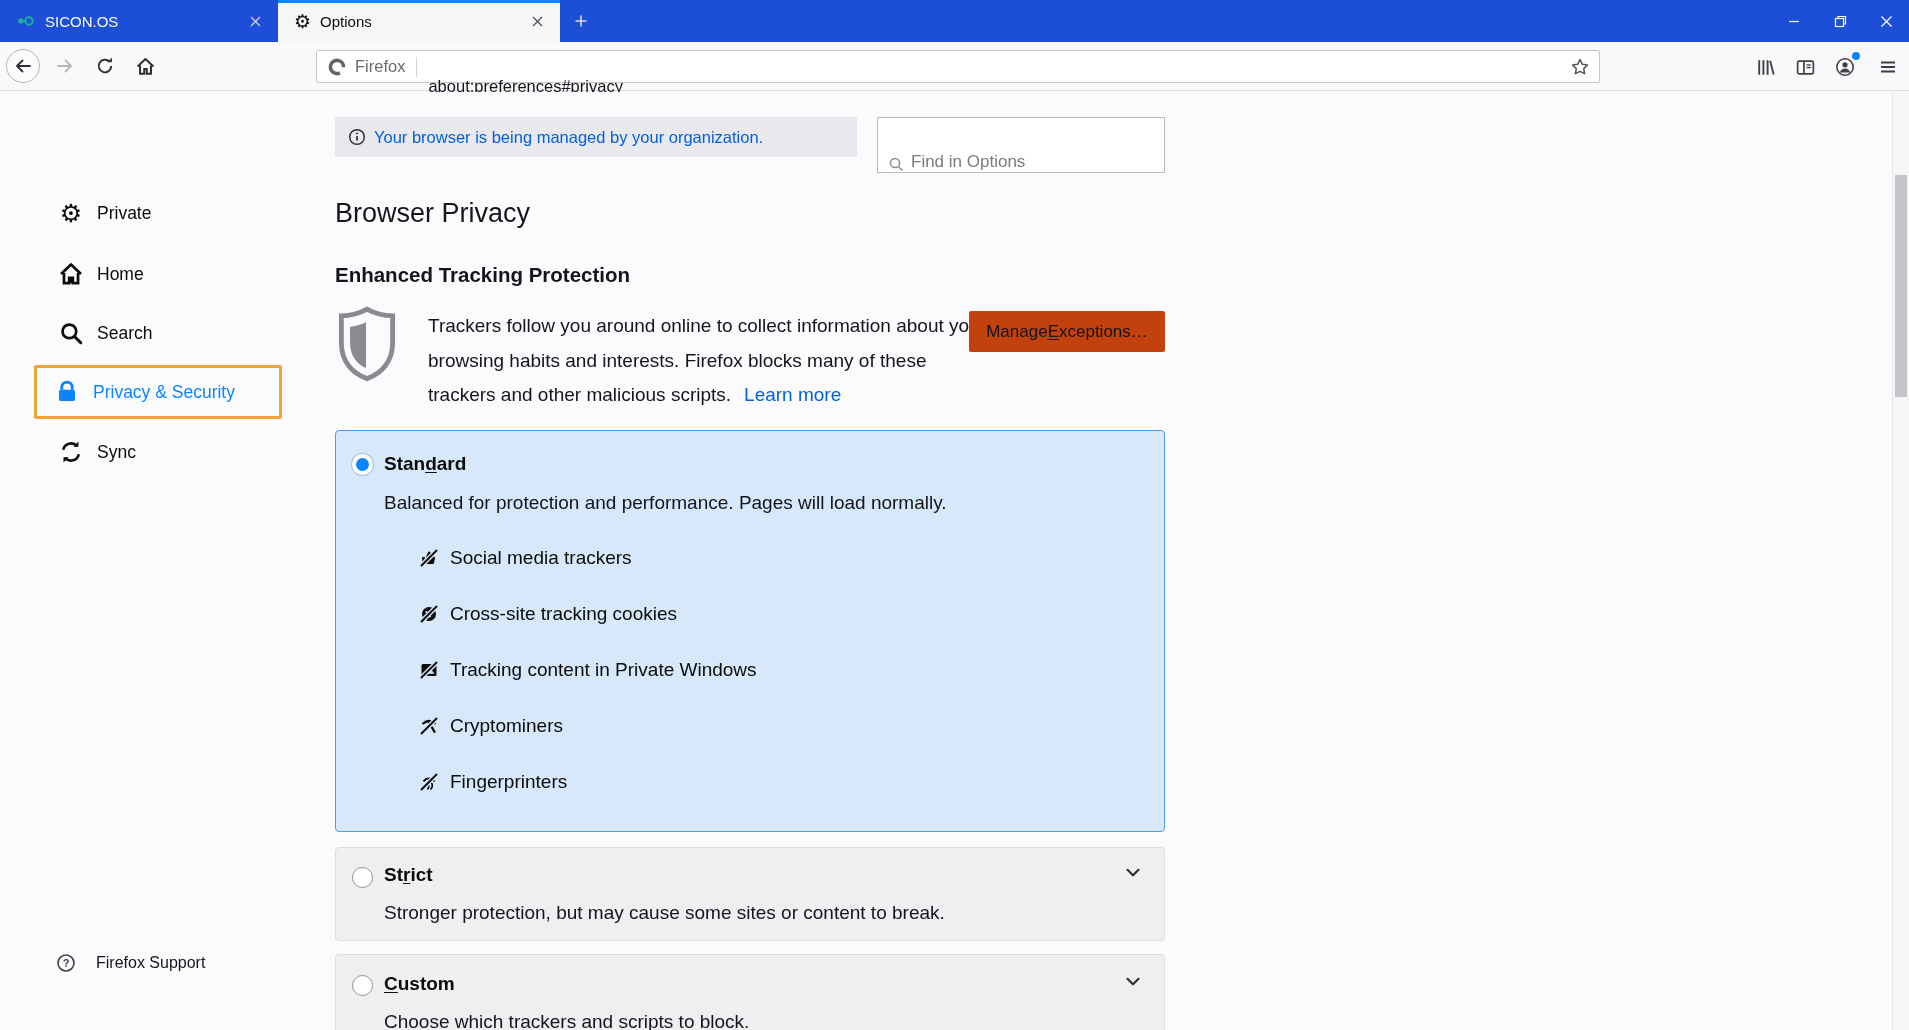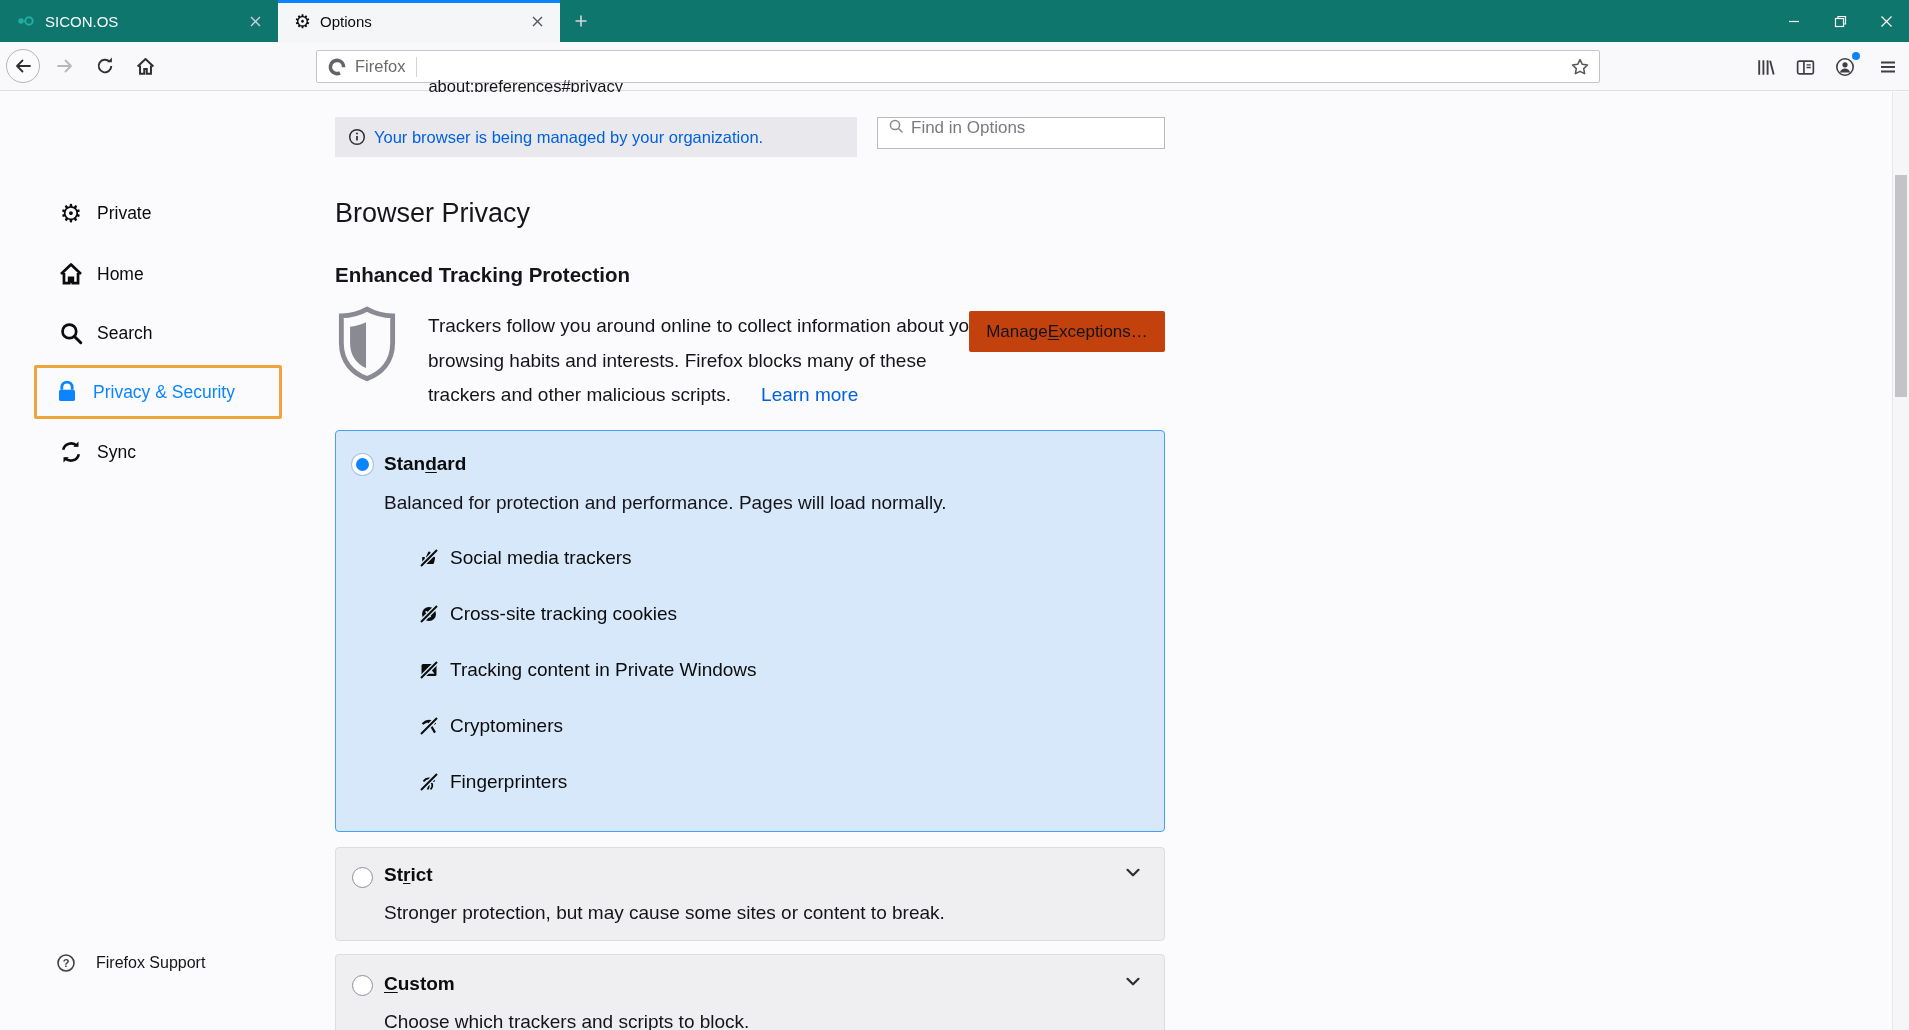--- a/index.html
+++ b/index.html
@@ -2,21 +2,21 @@
 <html><head>
 <meta charset="utf-8">
 <style>
   * { margin:0; padding:0; box-sizing:border-box; }
   html,body { width:1909px; height:1030px; overflow:hidden; }
   body {
     font-family:"Liberation Sans", sans-serif;
     background:#fbfbfe; color:#15141a; position:relative;
   }
   
-  .titlebar { position:absolute; left:0; top:0; width:1909px; height:42px; background:#0f766e; display:flex; }
+  .titlebar { position:absolute; left:0; top:0; width:1909px; height:42px; background:#1d4ed8; display:flex; }
   .tab { height:42px; display:flex; align-items:center; font-size:15px; }
   .tab-inactive { width:278px; padding:0 12px 0 16px; color:#f9f9fa; }
   .tab-active { width:282px; padding:0 12px 0 16px; background:#f5f6f7; color:#0c0c0d; position:relative; }
   .tab-active::before { content:""; position:absolute; left:0; top:0; width:100%; height:3px; background:#0a84ff; }
   .tab-label { flex:1; margin-left:9px; white-space:nowrap; overflow:hidden; }
   .tab-close { width:22px; height:22px; display:flex; align-items:center; justify-content:center; border-radius:2px; }
   .newtab-btn { width:42px; height:42px; display:flex; align-items:center; justify-content:center; }
   .tb-spacer { flex:1; }
   .win-controls { display:flex; }
   .wc { width:46px; height:42px; display:flex; align-items:center; justify-content:center; }
@@ -36,29 +36,29 @@
   
   .content { position:absolute; left:0; top:92px; width:1909px; height:938px; background:#fbfbfe; }
   .side-item { position:absolute; left:34px; width:248px; height:54px; display:flex; align-items:center; padding-left:23px; gap:12px; font-size:17.5px; color:#0c0c0d; cursor:default; }
   .side-icon { width:28px; display:flex; justify-content:center; align-items:center; }
   .side-selected { border:3px solid #f0a43c; border-radius:2px; padding-left:16px; color:#0a84ff; }
   .side-foot { position:absolute; left:34px; width:260px; height:40px; display:flex; align-items:center; padding-left:22px; gap:20px; font-size:16px; color:#15141a; }
   .gear-glyph { font-size:25px; line-height:1; color:#0c0c0d; }
   .gear-glyph-sm { font-size:19px; line-height:1; color:#0c0c0d; }
   
   .notice { position:absolute; left:335px; top:25px; width:522px; height:40px; background:#e9e9ed; display:flex; align-items:center; padding-left:13px; gap:8px; color:#0060df; font-size:16.5px; }
-  .findbox { position:absolute; left:877px; top:25px; width:288px; height:32px; background:#fff; border:1px solid #b9b9be; display:flex; align-items:flex-start; padding:0 10px; gap:7px; }
+  .findbox { position:absolute; left:877px; top:25px; width:288px; height:56px; background:#fff; border:1px solid #b9b9be; display:flex; align-items:flex-end; padding:0 10px; gap:7px; }
   .findbox input { border:none; outline:none; font-size:17px; font-family:"Liberation Sans",sans-serif; width:230px; color:#15141a; background:transparent; }
   .findbox input::placeholder { color:#7a7a81; }
   .page-title { position:absolute; left:335px; top:106px; font-size:27px; font-weight:300; color:#16161a; }
   .section-title { position:absolute; left:335px; top:171px; font-size:20.5px; font-weight:700; }
   .shield-wrap { position:absolute; left:337px; top:214px; }
   .intro { position:absolute; left:428px; top:217px; width:560px; font-size:19px; line-height:34.5px; }
   .link { color:#0060df; cursor:pointer; }
-  .intro .link { margin-left:30px; }
+  .intro .link { margin-left:13px; }
   .btn { position:absolute; left:969px; top:219px; width:196px; height:41px; background:#c2410c; border:none; border-radius:2px; font-size:17px; font-family:"Liberation Sans",sans-serif; color:#15141a; display:flex; align-items:center; justify-content:center; cursor:default; }
   .ak { text-decoration:underline; text-underline-offset:2px; }
   .panel { position:absolute; left:335px; width:830px; border-radius:4px; }
   .panel-standard { top:338px; height:402px; background:#d6e8fa; border:1px solid #45a1f5; }
   .panel-gray { background:#efeff2; border:1px solid #dcdce1; }
   .panel-strict { top:755px; height:94px; }
   .panel-custom { top:862px; height:120px; }
   .radio { position:absolute; left:16px; width:21px; height:21px; border-radius:50%; }
   .radio-sel { background:#0a84ff; border:4px solid #fff; box-shadow:0 0 0 1px #a9c2dd; }
   .radio-un { background:#fff; border:1px solid #8f8f9d; }

